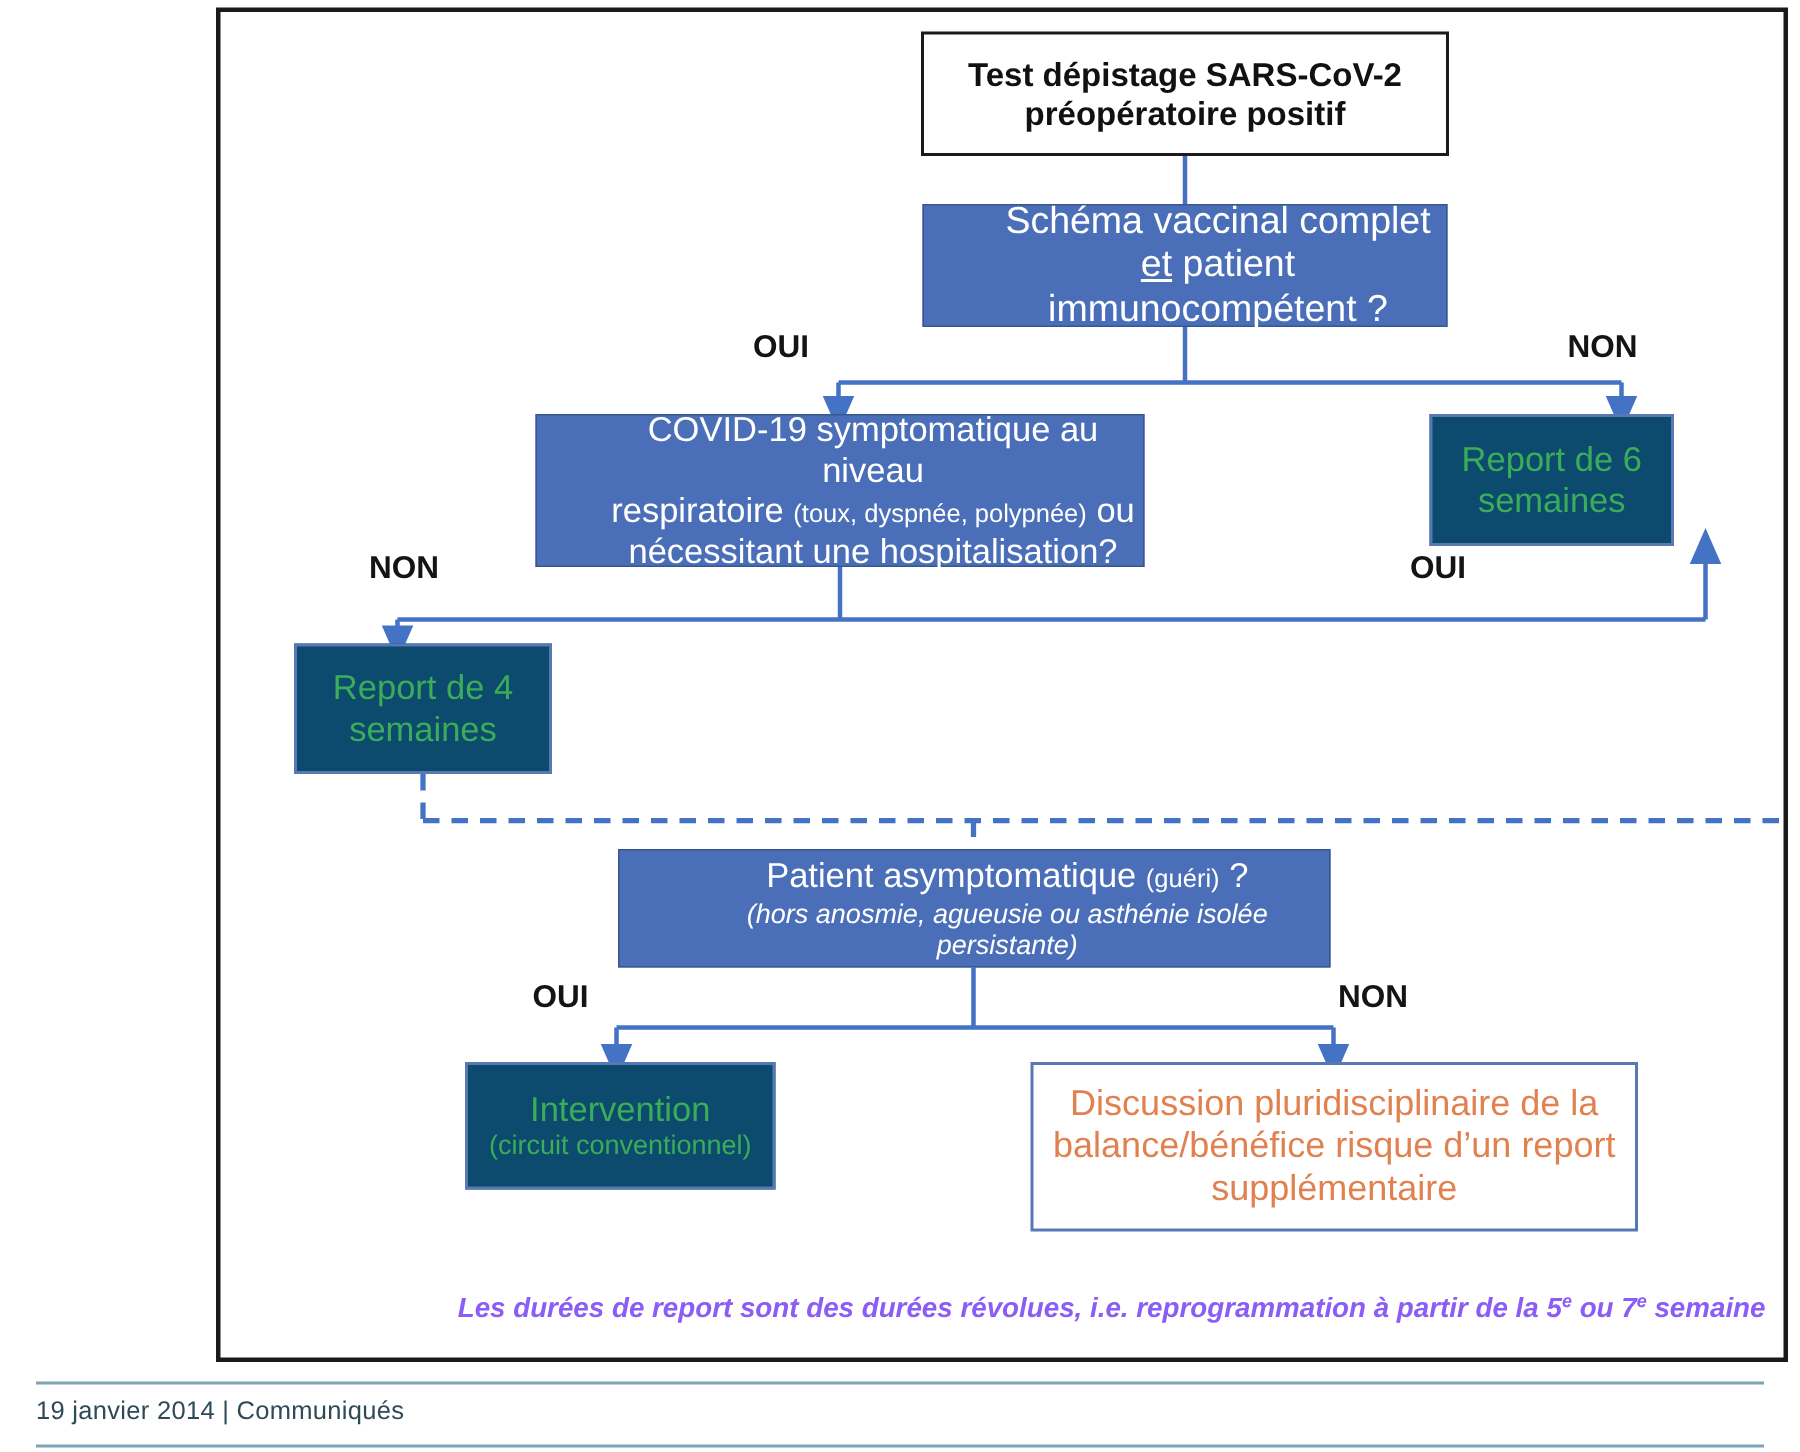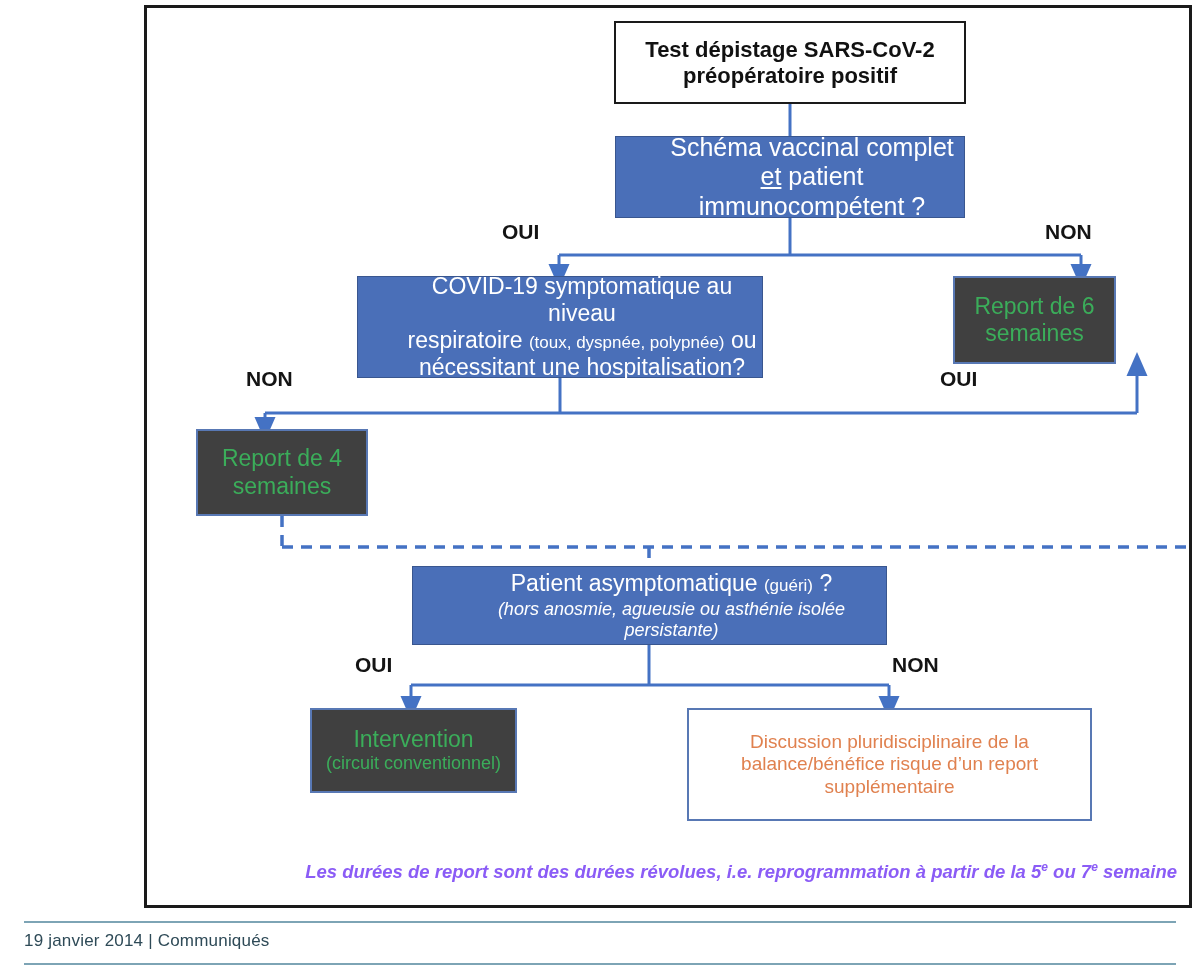--- a/index.html
+++ b/index.html
@@ -60,21 +60,21 @@
     color: #111111;
     font-weight: bold;
   }
   .node-blue {
     background: #4A6FB8;
     border: 1px solid #39568f;
     color: #ffffff;
     padding-left: 44px;
   }
   .node-outline-green {
-    background: #404040;
+    background: #0c4a6e;
     border: 2px solid #5878b4;
     color: #3BAD5A;
   }
   .node-outline-orange {
     background: #ffffff;
     border: 2px solid #5878b4;
     color: #E0814F;
   }
 
   .small { font-size: 17px; }
@@ -236,21 +236,21 @@
             <span>Patient asymptomatique</span>
             <span class="small">(guéri)</span>
             <span>?</span>
           </div>
           <div class="ital" style="font-size:18px;">
             <span>(hors anosmie, agueusie ou asthénie isolée persistante)</span>
           </div>
         </div>
       </div>
 
-      <div class="node node-outline-orange" style="left:540px; top:700px; width:405px; height:113px; font-size:19px;">
+      <div class="node node-outline-orange" style="left:540px; top:700px; width:405px; height:113px; font-size:24px;">
         <div>
           <span>Discussion pluridisciplinaire de la</span><br>
           <span>balance/bénéfice risque d’un report</span><br>
           <span>supplémentaire</span>
         </div>
       </div>
 
       <div class="edge-label" style="left:355px; top:212px;">OUI</div>
       <div class="edge-label" style="left:898px; top:212px;">NON</div>
 

